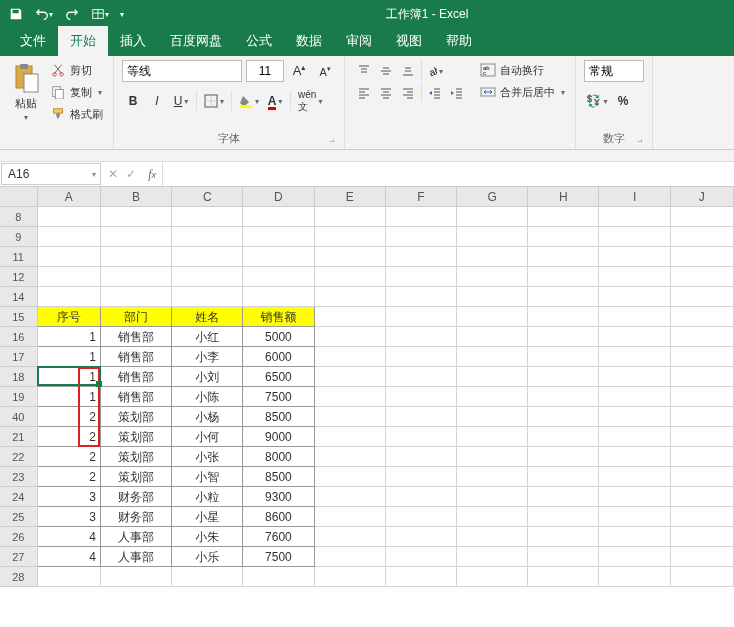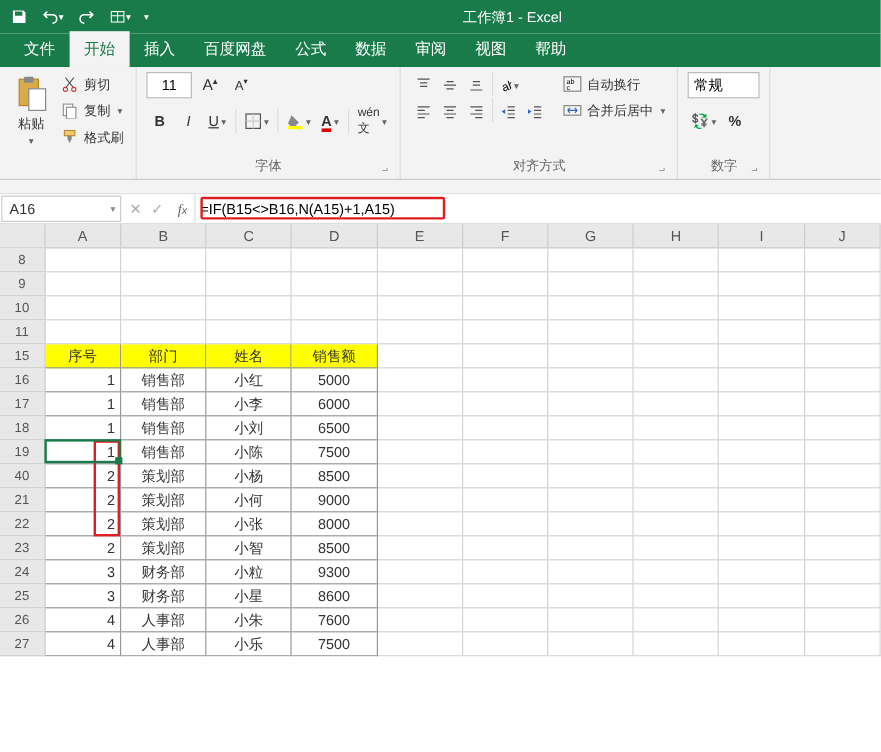--- a/index.html
+++ b/index.html
@@ -163,20 +163,21 @@
             </span>
           <span>格式刷</span>
         </div>
       </div>
     </div>
   </div>
 
   <div class="group">
     <div class="group-body" style="flex-direction:column">
       <div class="font-row1">
+        <input class="combo font-name" value="等线" style="">
         <input class="combo font-size" value="11" style="">
         <div class="rib-btn">
             <span style="font-size:13px">A<span style="font-size:8px;vertical-align:super">▴</span></span>
           </div>
         <div class="rib-btn">
             <span style="font-size:11px">A<span style="font-size:7px;vertical-align:super">▾</span></span>
           </div>
       </div>
       <div class="font-row2">
         <div class="rib-btn">
@@ -287,21 +288,20 @@
               <svg width="16" height="14">
                 <rect x="1" y="3" width="14" height="8" fill="none" stroke="#888"></rect>
                 <path stroke="#36c" d="M4 7h8M4 7l2-2M4 7l2 2M12 7l-2-2M12 7l-2 2"></path>
               </svg>
             </span>
           <span>合并后居中</span>
             <span class="chev" style="margin-left:2px">▾</span>
         </div>
       </div>
     </div>
-    <div class="group-label">对齐方式</div>
   </div>
 
   <div class="group num-group">
     <div class="group-body" style="flex-direction:column">
       <input class="combo" style="width: 60px;" value="常规">
       <div class="row" style="margin-top:4px">
         <div class="rib-btn dd">
             <span>💱</span>
           </div>
         <div class="rib-btn">
@@ -316,24 +316,20 @@
 <div class="fx-area">
   <div class="fx-spacer"></div>
   <div class="fx-bar">
     <div class="name-box">
         <span>A16</span>
       </div>
     <div class="fx-btns">
       <span>✕</span>
       <span>✓</span>
       <span class="fx-label">f<span style="font-size:9px">x</span></span>
-    </div>
-    <div class="fx-input-wrap">
-      <input class="fx-input" value="=IF(B15&lt;&gt;B16,N(A15)+1,A15)" style="">
-      <div class="fx-highlight"></div>
     </div>
   </div>
 </div>
 
 <div class="grid">
   <div class="col-headers">
     <div class="corner"></div>
 
   <div class="col-h" style="width: 64px;">A</div>
       <div class="col-h" style="width: 72px;">B</div>
@@ -367,34 +363,47 @@
         <div class="cell" style="width: 72px;"></div>
         <div class="cell" style="width: 72px;"></div>
         <div class="cell" style="width: 72px;"></div>
         <div class="cell" style="width: 72px;"></div>
         <div class="cell" style="width: 72px;"></div>
         <div class="cell" style="width: 72px;"></div>
         <div class="cell" style="width: 72px;"></div>
         <div class="cell" style="width: 64px;"></div>
       </div>
       <div class="row">
-        <div class="row-h">10</div>
-        <div class="cell" style="width: 64px;"></div>
-        <div class="cell" style="width: 72px;"></div>
-        <div class="cell" style="width: 72px;"></div>
-        <div class="cell" style="width: 72px;"></div>
-        <div class="cell" style="width: 72px;"></div>
-        <div class="cell" style="width: 72px;"></div>
-        <div class="cell" style="width: 72px;"></div>
-        <div class="cell" style="width: 72px;"></div>
-        <div class="cell" style="width: 72px;"></div>
-        <div class="cell" style="width: 64px;"></div>
-      </div>
-      <div class="row">
         <div class="row-h">11</div>
+        <div class="cell" style="width: 64px;"></div>
+        <div class="cell" style="width: 72px;"></div>
+        <div class="cell" style="width: 72px;"></div>
+        <div class="cell" style="width: 72px;"></div>
+        <div class="cell" style="width: 72px;"></div>
+        <div class="cell" style="width: 72px;"></div>
+        <div class="cell" style="width: 72px;"></div>
+        <div class="cell" style="width: 72px;"></div>
+        <div class="cell" style="width: 72px;"></div>
+        <div class="cell" style="width: 64px;"></div>
+      </div>
+      <div class="row">
+        <div class="row-h">12</div>
+        <div class="cell" style="width: 64px;"></div>
+        <div class="cell" style="width: 72px;"></div>
+        <div class="cell" style="width: 72px;"></div>
+        <div class="cell" style="width: 72px;"></div>
+        <div class="cell" style="width: 72px;"></div>
+        <div class="cell" style="width: 72px;"></div>
+        <div class="cell" style="width: 72px;"></div>
+        <div class="cell" style="width: 72px;"></div>
+        <div class="cell" style="width: 72px;"></div>
+        <div class="cell" style="width: 64px;"></div>
+      </div>
+      <div class="row">
+        <div class="row-h">14</div>
         <div class="cell" style="width: 64px;"></div>
         <div class="cell" style="width: 72px;"></div>
         <div class="cell" style="width: 72px;"></div>
         <div class="cell" style="width: 72px;"></div>
         <div class="cell" style="width: 72px;"></div>
         <div class="cell" style="width: 72px;"></div>
         <div class="cell" style="width: 72px;"></div>
         <div class="cell" style="width: 72px;"></div>
         <div class="cell" style="width: 72px;"></div>
         <div class="cell" style="width: 64px;"></div>
@@ -561,16 +570,29 @@
         <div class="cell data-border ctr" style="width: 72px;">人事部</div>
         <div class="cell data-border ctr" style="width: 72px;">小乐</div>
         <div class="cell data-border ctr" style="width: 72px;">7500</div>
         <div class="cell" style="width: 72px;"></div>
         <div class="cell" style="width: 72px;"></div>
         <div class="cell" style="width: 72px;"></div>
         <div class="cell" style="width: 72px;"></div>
         <div class="cell" style="width: 72px;"></div>
         <div class="cell" style="width: 64px;"></div>
       </div>
+      <div class="row">
+        <div class="row-h">28</div>
+        <div class="cell" style="width: 64px;"></div>
+        <div class="cell" style="width: 72px;"></div>
+        <div class="cell" style="width: 72px;"></div>
+        <div class="cell" style="width: 72px;"></div>
+        <div class="cell" style="width: 72px;"></div>
+        <div class="cell" style="width: 72px;"></div>
+        <div class="cell" style="width: 72px;"></div>
+        <div class="cell" style="width: 72px;"></div>
+        <div class="cell" style="width: 72px;"></div>
+        <div class="cell" style="width: 64px;"></div>
+      </div>
     </div>
   <div class="sel-overlay" id="red-sel" style="left: 78px; top: 180px; width: 22px; height: 80px;"></div>
   <div class="cell-sel" id="green-sel" style="left: 37px; top: 179px; width: 64px; height: 20px;"></div>
 </div>
 
 </body></html>

